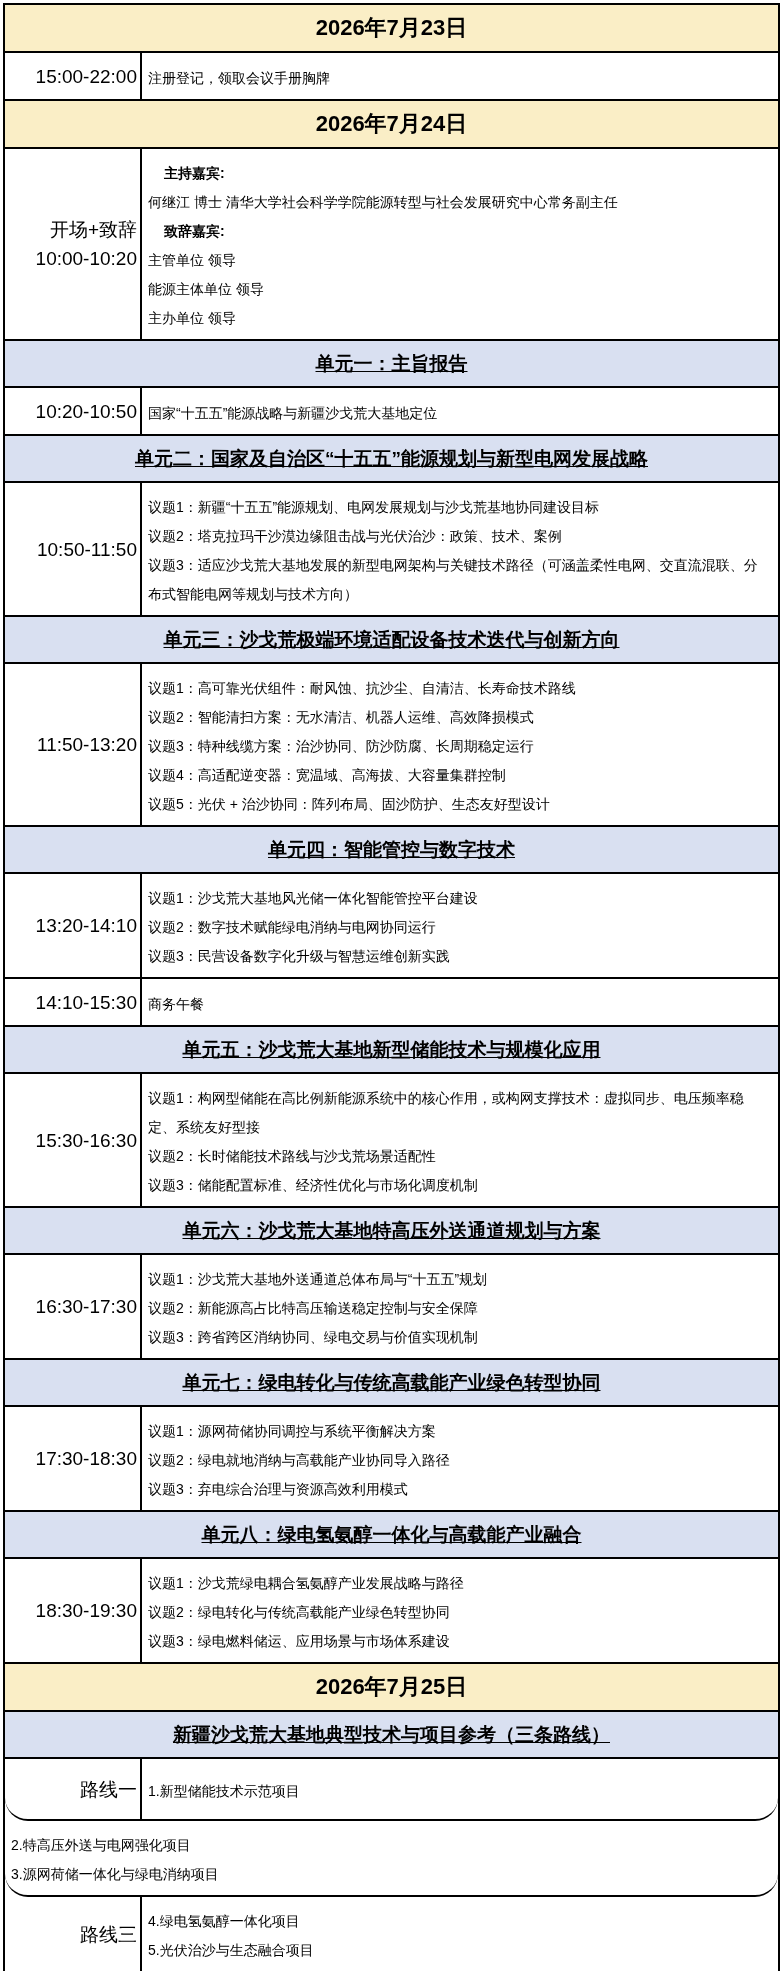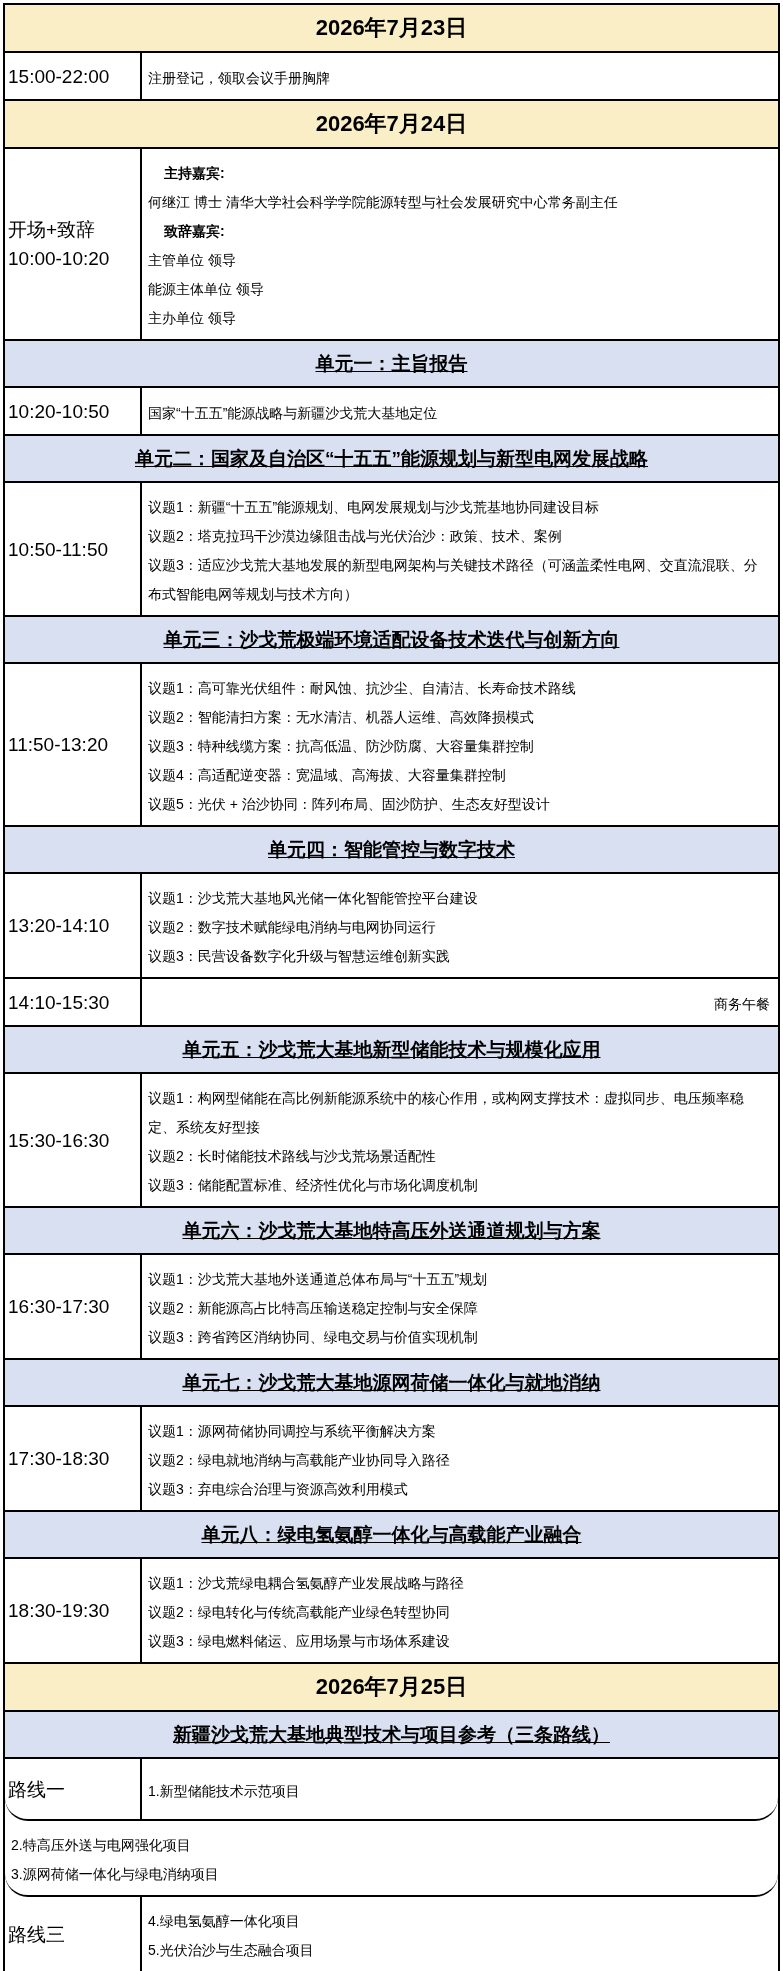--- a/index.html
+++ b/index.html
@@ -50,38 +50,38 @@
   }
   .row.session { min-height: 48px; background: #FFFFFF; }
   .row.session.route { min-height: 62px; border-radius: 23px; }
   .cell.time {
     width: 137px;
     flex: 0 0 137px;
     border-right: 2px solid var(--border-c);
     display: flex;
     flex-direction: column;
     justify-content: center;
-    align-items: flex-start;
+    align-items: flex-end;
     text-align: center;
     padding: 5px 3px;
     font-size: 19px;
     line-height: 29px;
   }
   .cell.content {
     flex: 1 1 auto;
     display: flex;
     flex-direction: column;
     justify-content: center;
     align-items: flex-start;
     padding: 10px 8px 6px 6px;
     font-size: 14px;
     line-height: 29px;
   }
   .row.session.center .cell.content {
-    align-items: flex-end;
+    align-items: flex-start;
     text-align: center;
   }
   .line { display: block; }
   .line.bold { font-weight: 700; margin-left: 16px; }
 </style>
 </head>
 <body>
 
 <div class="page">
   <div class="agenda" id="agenda">
@@ -140,21 +140,21 @@
       <div class="row banner section">
         <div class="banner-text">单元三：沙戈荒极端环境适配设备技术迭代与创新方向</div>
       </div>
       <div class="row session">
         <div class="cell time">
           <span class="line">11:50-13:20</span>
         </div>
         <div class="cell content">
           <span class="line">议题1：高可靠光伏组件：耐风蚀、抗沙尘、自清洁、长寿命技术路线</span>
           <span class="line">议题2：智能清扫方案：无水清洁、机器人运维、高效降损模式</span>
-          <span class="line">议题3：特种线缆方案：抗高低温、防沙防腐、大容量集群控制</span>
+          <span class="line">议题3：特种线缆方案：治沙协同、防沙防腐、长周期稳定运行</span>
           <span class="line">议题4：高适配逆变器：宽温域、高海拔、大容量集群控制</span>
           <span class="line">议题5：光伏 + 治沙协同：阵列布局、固沙防护、生态友好型设计</span>
         </div>
       </div>
       <div class="row banner section">
         <div class="banner-text">单元四：智能管控与数字技术</div>
       </div>
       <div class="row session">
         <div class="cell time">
           <span class="line">13:20-14:10</span>
@@ -193,21 +193,21 @@
         <div class="cell time">
           <span class="line">16:30-17:30</span>
         </div>
         <div class="cell content">
           <span class="line">议题1：沙戈荒大基地外送通道总体布局与“十五五”规划</span>
           <span class="line">议题2：新能源高占比特高压输送稳定控制与安全保障</span>
           <span class="line">议题3：跨省跨区消纳协同、绿电交易与价值实现机制</span>
         </div>
       </div>
       <div class="row banner section">
-        <div class="banner-text">单元七：沙戈荒大基地源网荷储一体化与就地消纳</div>
+        <div class="banner-text">单元七：绿电转化与传统高载能产业绿色转型协同</div>
       </div>
       <div class="row session">
         <div class="cell time">
           <span class="line">17:30-18:30</span>
         </div>
         <div class="cell content">
           <span class="line">议题1：源网荷储协同调控与系统平衡解决方案</span>
           <span class="line">议题2：绿电就地消纳与高载能产业协同导入路径</span>
           <span class="line">议题3：弃电综合治理与资源高效利用模式</span>
         </div>

